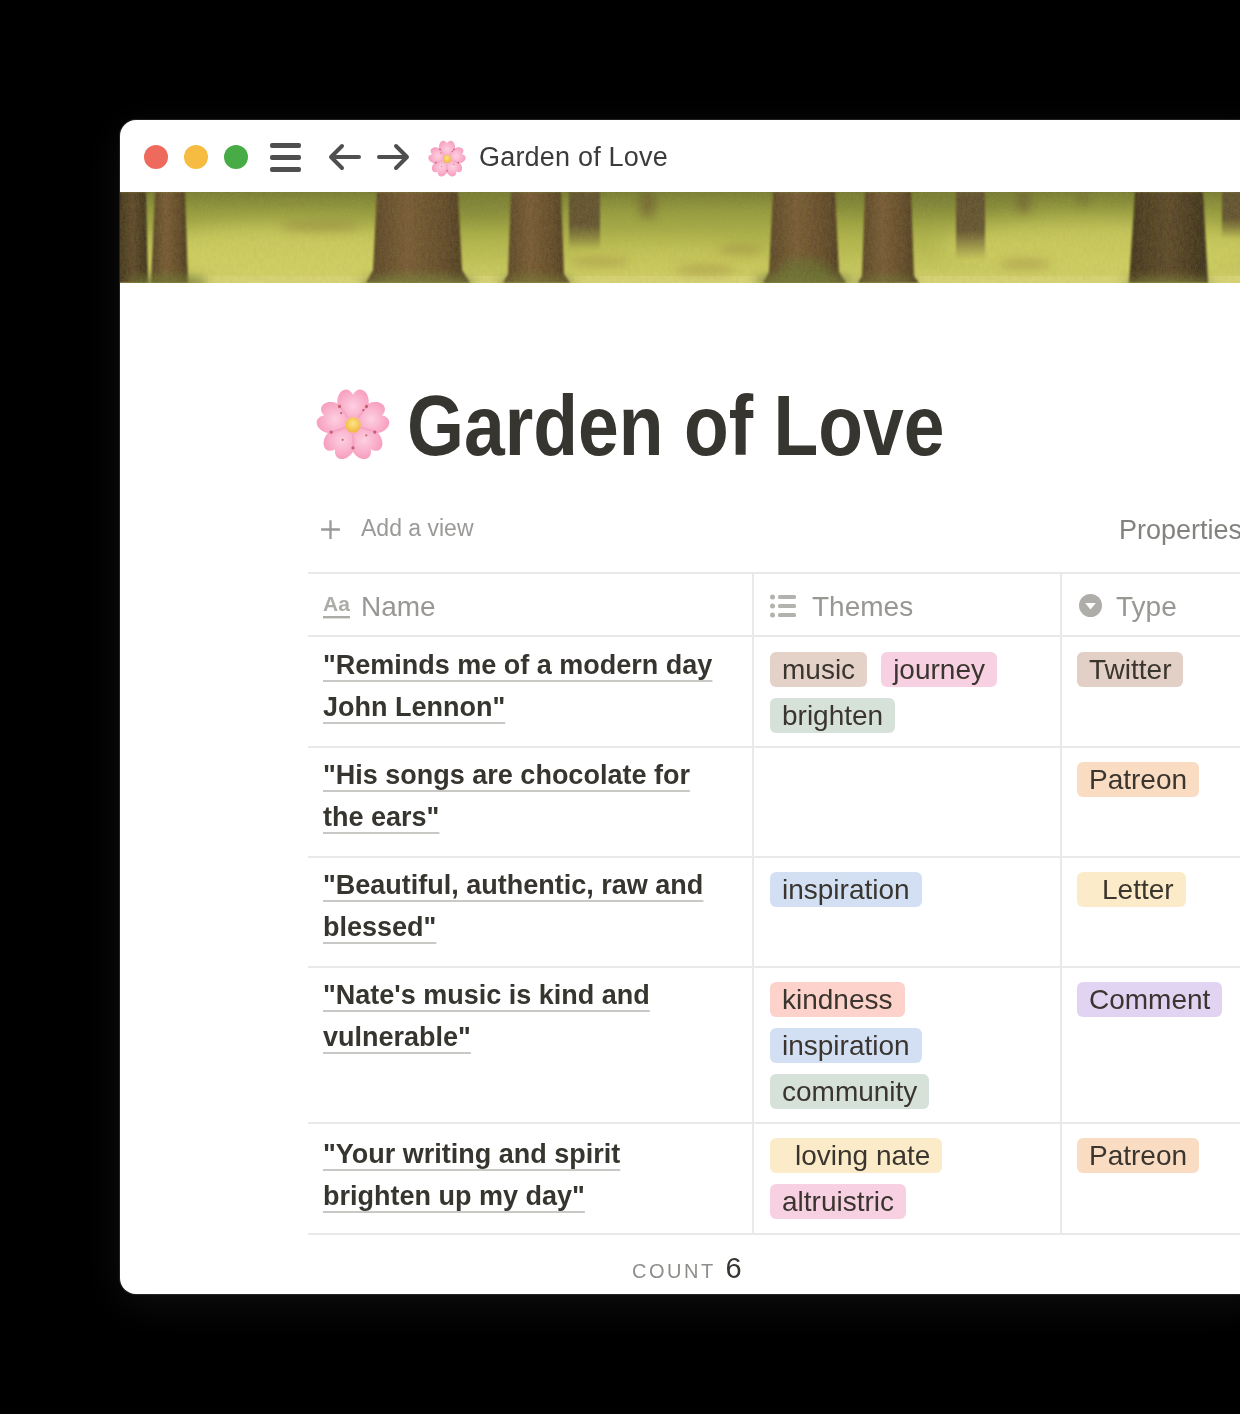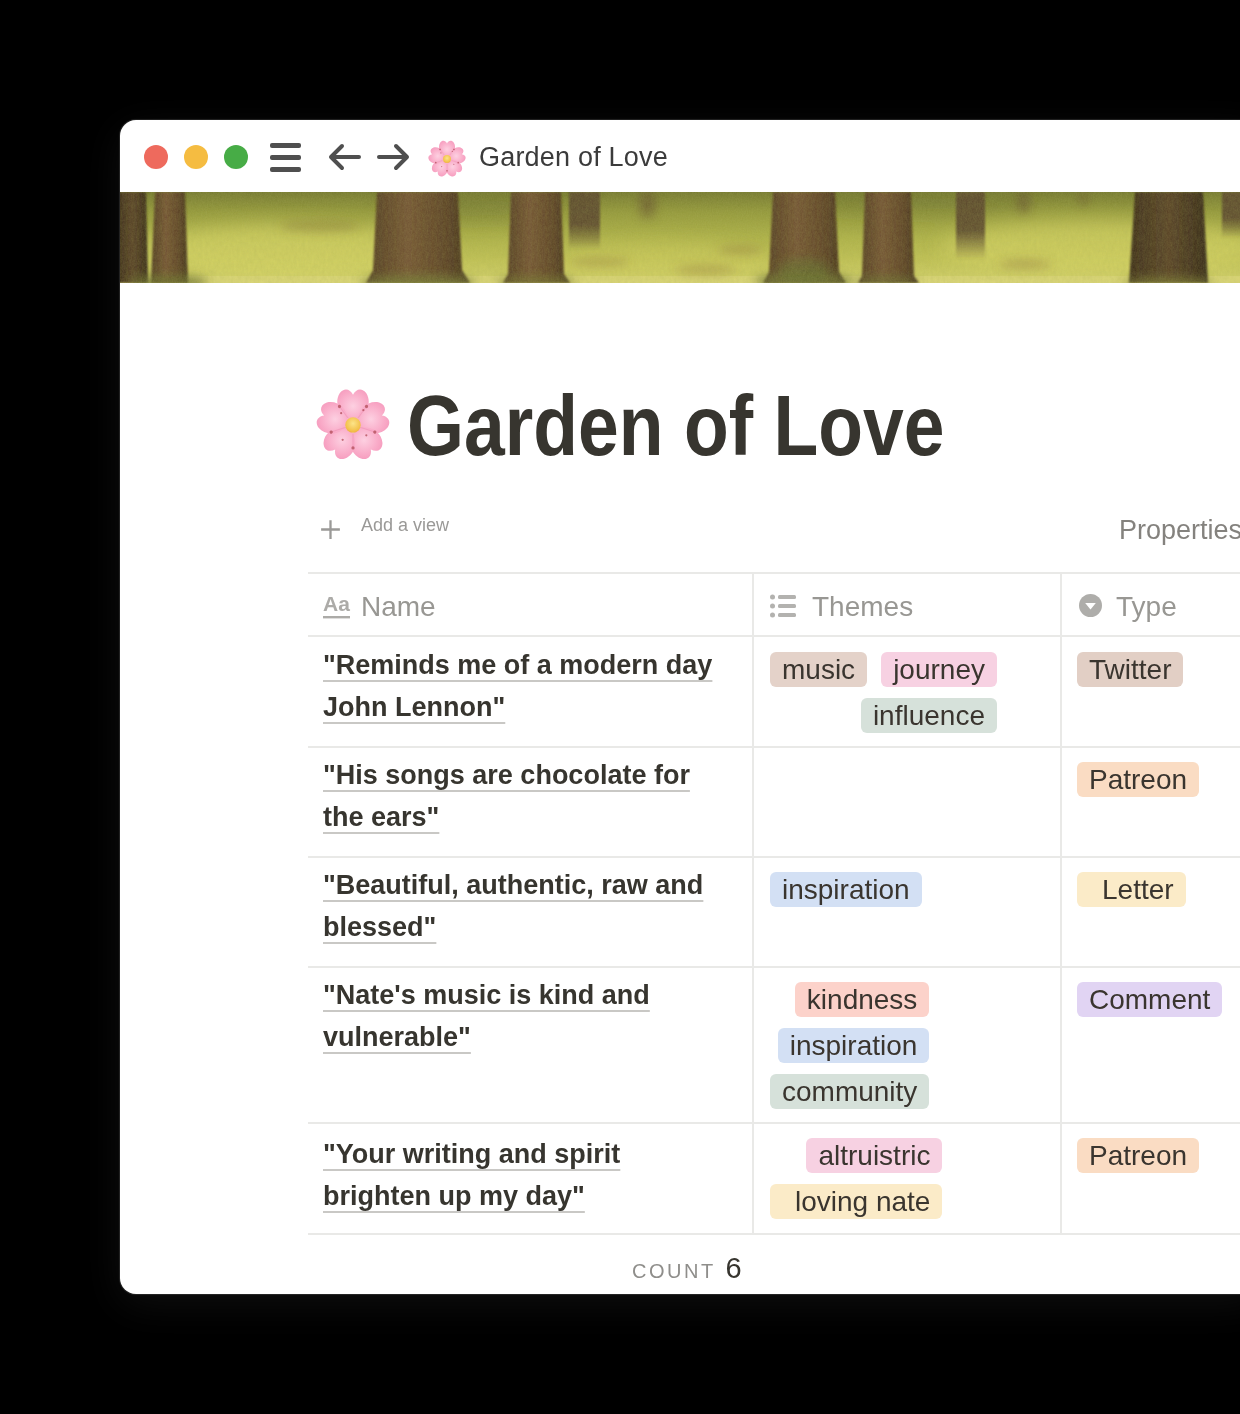--- a/index.html
+++ b/index.html
@@ -15,37 +15,37 @@
   #dy{left:64px;background:#f5bc41;}
   #dg{left:104px;background:#47ac46;}
   .bar{position:absolute;left:150px;width:31px;height:4.5px;background:#4f4f4f;border-radius:2px;}
   #ttext{position:absolute;left:359px;top:22px;font-size:27px;color:#3b3b3b;letter-spacing:0.2px;}
   
   #cover{position:absolute;left:0;top:72px;width:100%;height:91px;}
   
   #ptitle{position:absolute;left:287px;top:256px;font-size:86px;font-weight:bold;color:#37352f;
           transform:scaleX(0.852);transform-origin:left top;white-space:nowrap;letter-spacing:0px;}
   
-  #addview{position:absolute;left:241px;top:395px;font-size:18px;color:#9a9997;}
+  #addview{position:absolute;left:241px;top:395px;font-size:23px;color:#9a9997;}
   #plus{position:absolute;left:198px;top:397px;width:25px;height:25px;color:#9a9997;}
   #props{position:absolute;left:999px;top:395px;font-size:27px;color:#84827e;white-space:nowrap;}
   
   .hl{position:absolute;left:188px;right:0;height:2px;background:#e9e9e7;}
   .vl{position:absolute;width:2px;top:452px;height:661px;background:#e9e9e7;}
   
   .hdr{position:absolute;font-size:28px;color:#989793;}
   .hic{position:absolute;color:#b0afac;}
   
   .name{position:absolute;left:203px;width:424px;font-size:27px;font-weight:bold;color:#37352f;
         line-height:42px;}
   .name u{text-decoration:underline;text-decoration-color:#c9c8c5;text-decoration-thickness:2px;
           text-underline-offset:6px;}
   .tagcol{position:absolute;left:650px;}
   .typecol{position:absolute;left:957px;}
-  .tagline{height:46px;text-align:right;}
+  .tagline{height:46px;}
   .tag{display:inline-block;height:35px;line-height:35px;padding:0 12px;border-radius:6px;
        font-size:28px;color:#3a352f;margin-right:14px;vertical-align:top;}
   
   .c-brown{background:#e4d2c9;}
   .c-pink{background:#f7d1e2;}
   .c-sage{background:#d6e1da;}
   .c-orange{background:#fadcc3;}
   .c-blue{background:#d3e0f4;}
   .c-purple{background:#e1d4f3;}
   .c-red{background:#fcd2ca;}
@@ -215,21 +215,21 @@
   <div class="hdr" style="left:692px;top:471px;">Themes</div>
   <svg class="hic" style="left:959px;top:474px;" width="23" height="23" viewBox="0 0 23 23">
     <circle cx="11.5" cy="11.5" r="11.5" fill="#aeadaa"></circle>
     <path d="M6.2 9 L16.8 9 L11.5 15.5 Z" fill="#fff"></path>
   </svg>
   <div class="hdr" style="left:996px;top:471px;">Type</div>
 
   <div class="name" style="top:524px;"><u>"Reminds me of a modern day<br>John Lennon"</u></div>
   <div class="tagcol" style="top:532px;">
     <div class="tagline"><span class="tag c-brown">music</span><span class="tag c-pink">journey</span></div>
-    <div class="tagline"><span class="tag c-sage">influence</span></div>
+    <div class="tagline"><span class="tag c-sage">brighten</span></div>
   </div>
   <div class="typecol" style="top:532px;"><span class="tag c-tbrown">Twitter</span></div>
 
   <div class="name" style="top:634px;"><u>"His songs are chocolate for<br>the ears"</u></div>
   <div class="typecol" style="top:642px;"><span class="tag c-orange">Patreon</span></div>
 
   <div class="name" style="top:744px;"><u>"Beautiful, authentic, raw and<br>blessed"</u></div>
   <div class="tagcol" style="top:752px;">
     <div class="tagline"><span class="tag c-blue">inspiration</span></div>
   </div>
@@ -238,22 +238,22 @@
   <div class="name" style="top:854px;"><u>"Nate's music is kind and<br>vulnerable"</u></div>
   <div class="tagcol" style="top:862px;">
     <div class="tagline"><span class="tag c-red">kindness</span></div>
     <div class="tagline"><span class="tag c-blue">inspiration</span></div>
     <div class="tagline"><span class="tag c-sage">community</span></div>
   </div>
   <div class="typecol" style="top:862px;"><span class="tag c-purple">Comment</span></div>
 
   <div class="name" style="top:1013px;"><u>"Your writing and spirit<br>brighten up my day"</u></div>
   <div class="tagcol" style="top:1018px;">
+    <div class="tagline"><span class="tag c-yellow">loving nate</span></div>
     <div class="tagline"><span class="tag c-pink">altruistric</span></div>
-    <div class="tagline"><span class="tag c-yellow">loving nate</span></div>
   </div>
   <div class="typecol" style="top:1018px;"><span class="tag c-orange">Patreon</span></div>
 
   <div id="count">COUNT<b>6</b></div>
 </div>
 
 <svg width="0" height="0" style="position:absolute;">
   <defs>
     <radialGradient id="pgrad" cx="0.5" cy="0.55" r="0.8">
       <stop offset="0" stop-color="#fdd0e1"></stop>

